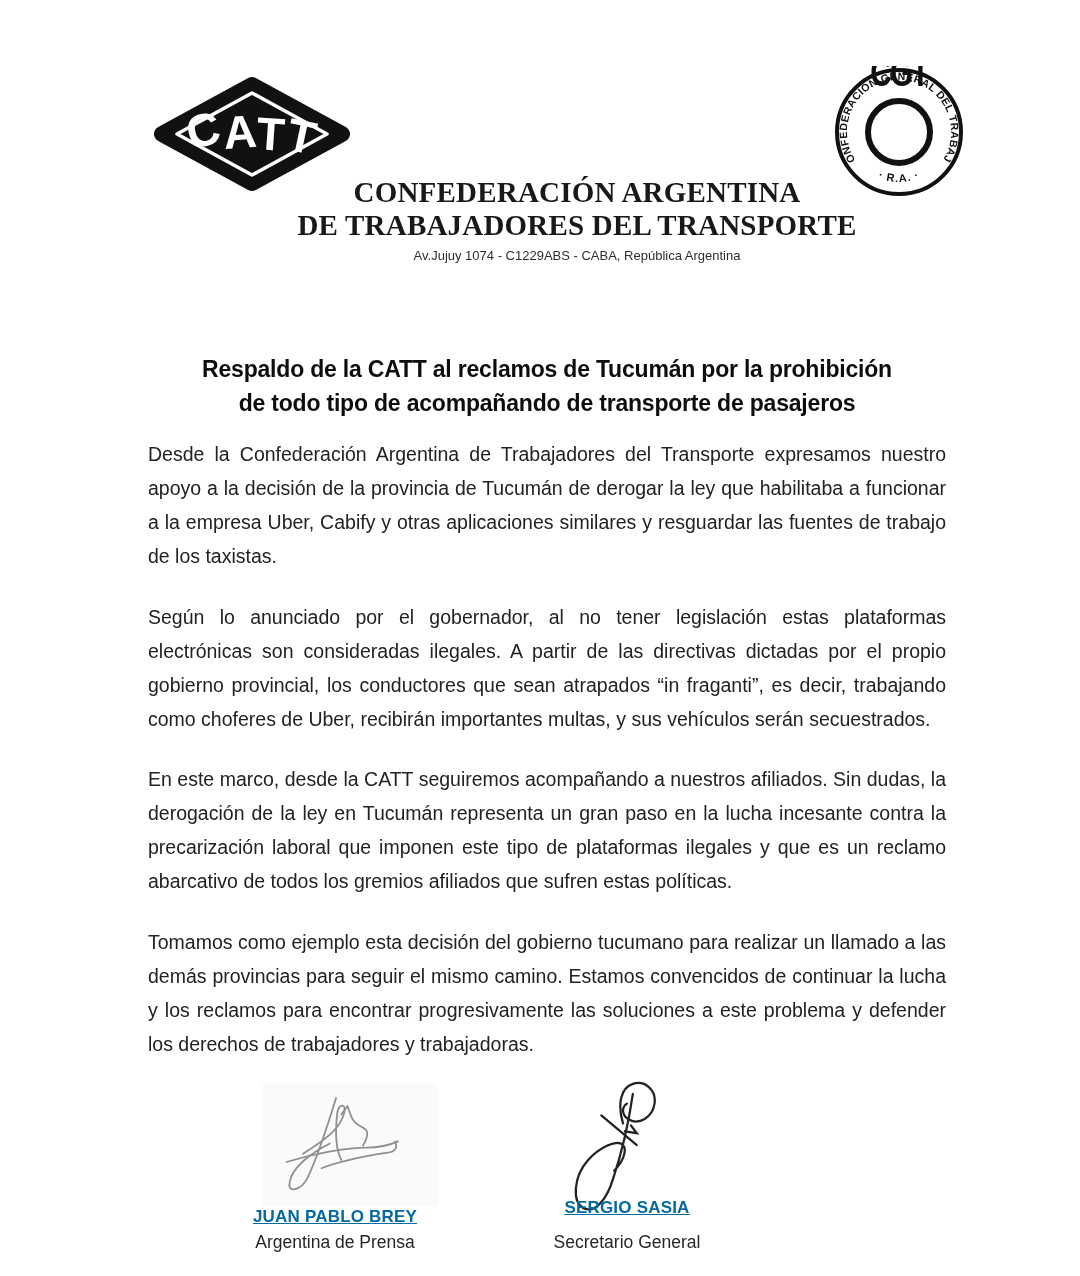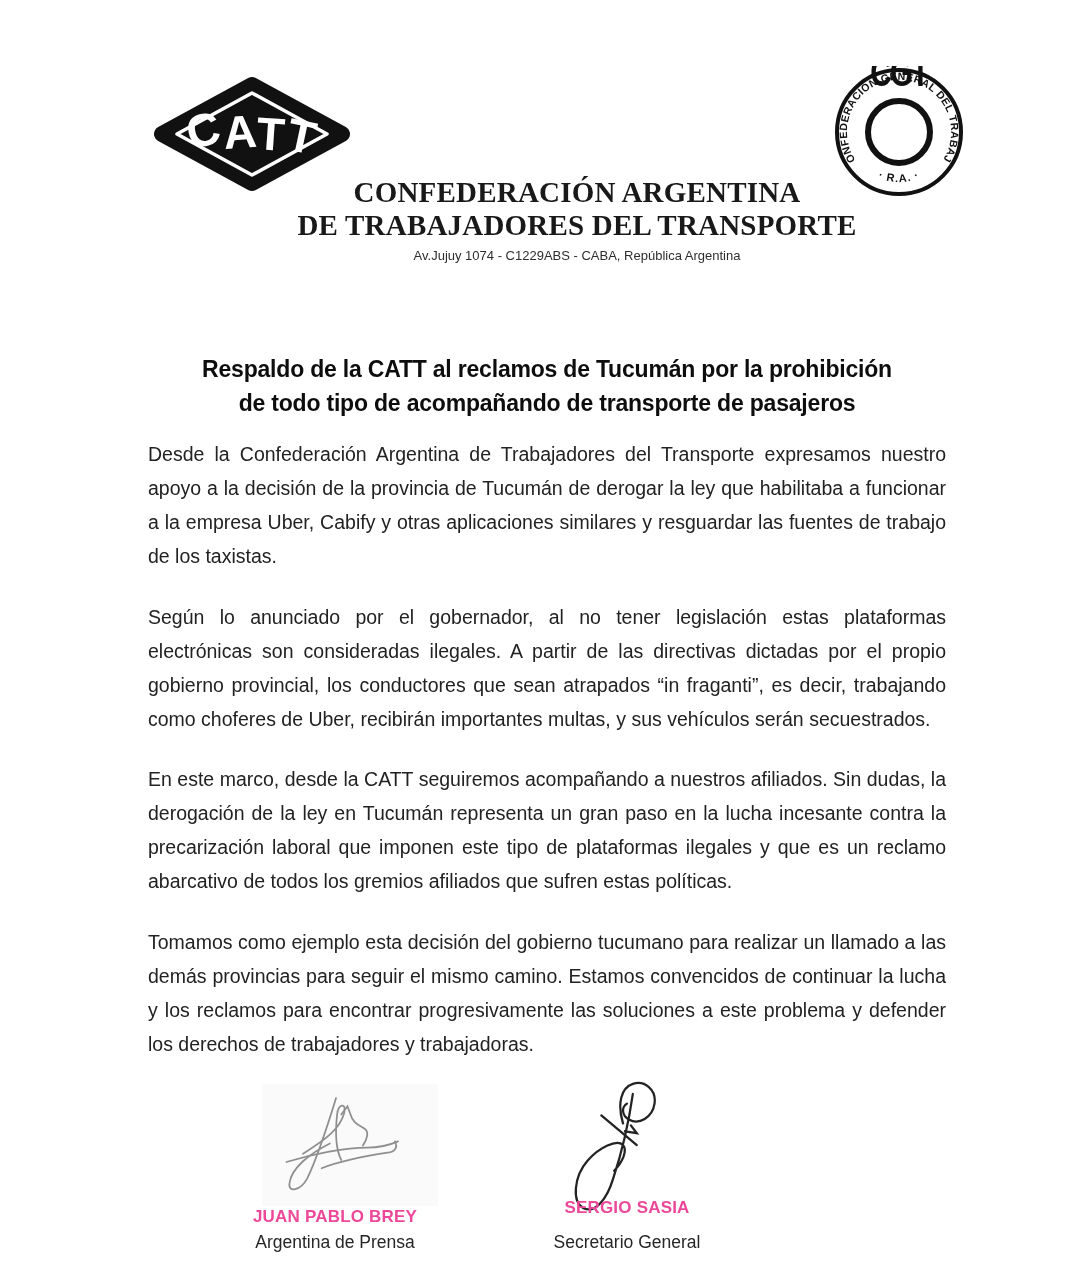--- a/index.html
+++ b/index.html
@@ -47,22 +47,23 @@
   }
   
   .sig-bg{
     position:absolute;left:262px;top:1084px;width:176px;height:122px;
     background:#fafafa;
   }
   .sig-svg-left{position:absolute;left:272px;top:1088px;width:155px;height:115px;}
   .sig-svg-right{position:absolute;left:562px;top:1080px;width:120px;height:138px;}
   .sig-name{
     position:absolute;width:260px;text-align:center;
-    font-weight:bold;font-size:17px;line-height:20px;color:#ec4899;
+    font-weight:bold;font-size:17px;line-height:20px;color:#0369a1;
     letter-spacing:.2px;
+    text-decoration:underline;
   }
   .sig-title{
     position:absolute;width:260px;text-align:center;
     font-size:17.5px;line-height:20px;color:#262626;
   }
   .sig-name.left{left:205px;top:1207px;}
   .sig-title.left{left:205px;top:1232px;}
   .sig-name.right{left:497px;top:1198px;}
   .sig-title.right{left:497px;top:1232px;}
   svg text{font-family:"Liberation Sans",sans-serif;}

